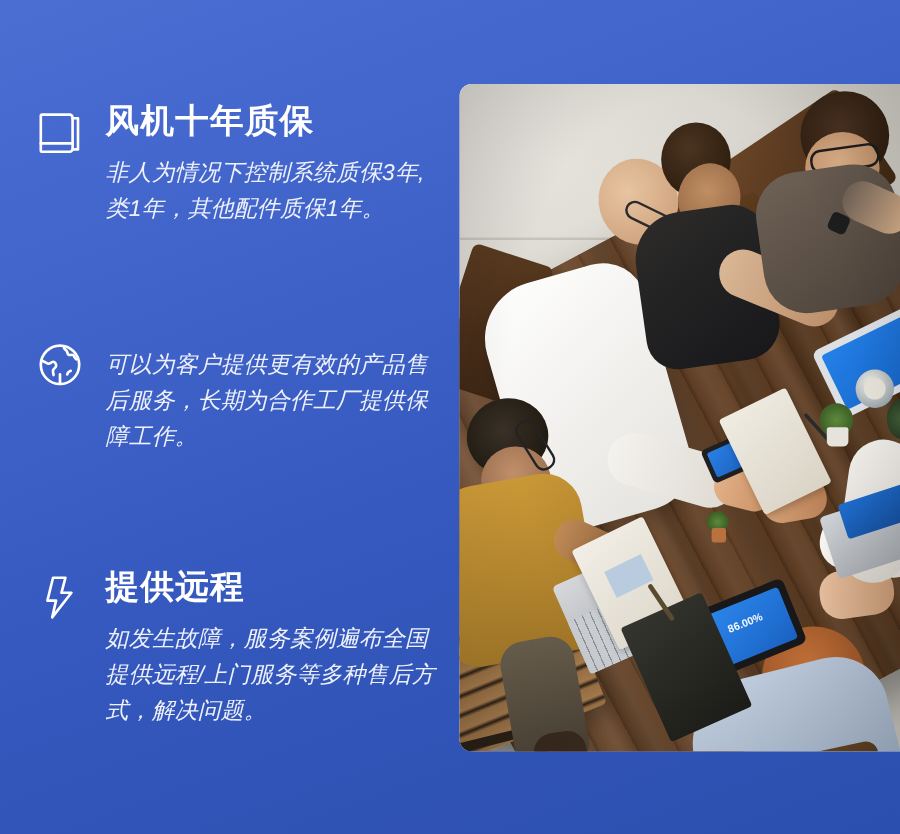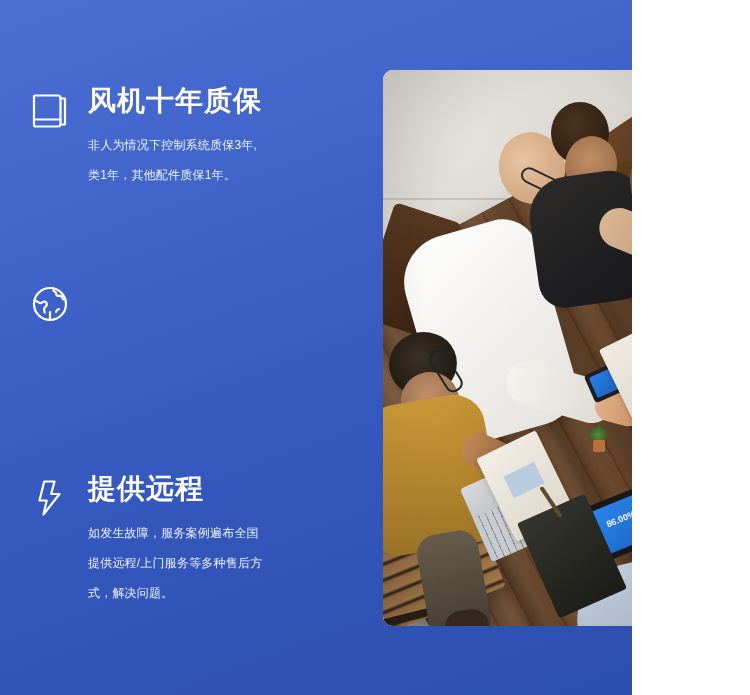--- a/index.html
+++ b/index.html
@@ -5,21 +5,21 @@
   html, body {
     margin: 0;
     padding: 0;
     background: #ffffff;
   }
   body {
     font-family: "Liberation Sans", "DejaVu Sans", sans-serif;
   }
   #page {
     position: relative;
-    width: 632px;
+    width: 750px;
     height: 695px;
     overflow: hidden;
     background: linear-gradient(160deg, #4a6ed2 0%, #4164cb 28%, #3457bd 62%, #2b4fae 100%);
   }
   
   .photo-wrap {
     position: absolute;
     left: 383px;
     top: 70px;
     width: 367px;
@@ -87,25 +87,26 @@
     padding: 0 0 0 60px;
     font-size: 28px;
     line-height: 34px;
     font-weight: bold;
     color: #ffffff;
     letter-spacing: 1px;
   }
   .feature p {
     margin: 0;
     padding: 12px 0 0 60px;
-    font-size: 12px;
+    font-size: 19px;
     line-height: 30px;
     color: #eef1fa;
     width: 275px;
     letter-spacing: 0.2px;
+    font-style: italic;
   }
   #f1 { top: 84px; }
   #f2 { top: 278px; }
   #f3 { top: 472px; }
   .feature p span { display: block; white-space: nowrap; }
 </style>
 </head>
 <body>
 
 <div id="page">
@@ -216,20 +217,25 @@
   <div class="feature" id="f2">
     <span class="icon">
       <svg viewBox="0 0 44 44" width="44" height="44" fill="none" stroke="#ffffff" stroke-width="2.2" stroke-linecap="round" stroke-linejoin="round">
         <circle cx="22" cy="22" r="16"></circle>
         <path d="M22 38V30"></path>
         <path d="M6.6 18.5c2.4.6 4.1 2.4 5.6 2.6 1.6.2 2.4-1.4 4-1.6 1.6-.2 2.6 1.6 2.6 3.2 0 1.6-1.6 2-2.4 3.4-.8 1.4.2 3 .2 4.5"></path>
         <path d="M25.4 6.6c-.6 1.8.8 2.6 2 3.6 1.2 1 .4 2.6 1.6 3.4 1.2.8 2.8-.4 4 .4 1.2.8 1 2.6 2.6 3.4"></path>
         <path d="M31 27c-1.4.4-2.6 1.6-3 3"></path>
       </svg>
     </span>
+    <p>
+      <span>可以为客户提供更有效的产品售</span>
+      <span>后服务，长期为合作工厂提供保</span>
+      <span>障工作。</span>
+    </p>
   </div>
 
   <div class="feature" id="f3">
     <span class="icon">
       <svg viewBox="0 0 44 44" width="44" height="44" fill="none" stroke="#ffffff" stroke-width="2.2" stroke-linecap="round" stroke-linejoin="round">
         <path d="M26.5 5.5H16.2L11.5 24.5h7.2L15.5 38.5 31.5 18h-8.3z"></path>
       </svg>
     </span>
     <h2>提供远程</h2>
     <p>

